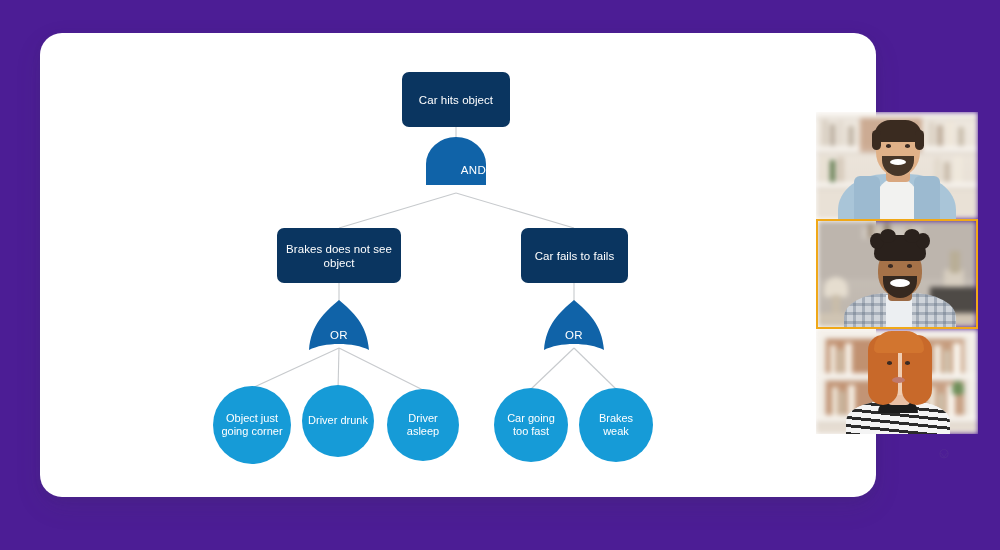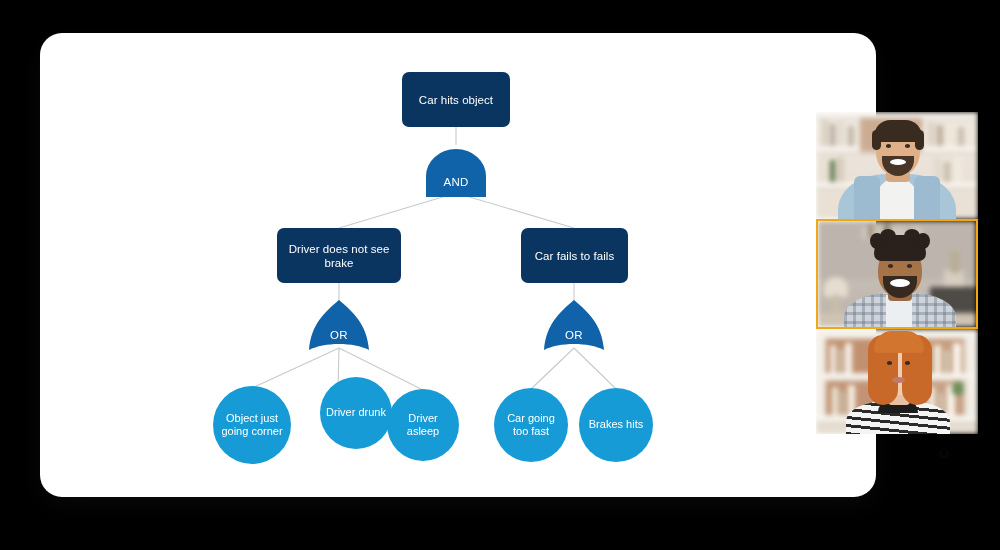--- a/index.html
+++ b/index.html
@@ -12,21 +12,21 @@
     background: #ffffff;
     font-family: "Liberation Sans", sans-serif;
     overflow: hidden;
     position: relative;
   }
 
   
   #app-root {
     position: absolute;
     inset: 0;
-    background: #000000;
+    background: #4c1d95;
   }
 
   
   #whiteboard-card {
     position: absolute;
     left: 40px;
     top: 33px;
     width: 836px;
     height: 464px;
     background: #ffffff;
@@ -207,29 +207,29 @@
           <path d="M299,315 L383,357"></path>
           <path d="M534,315 L491,356"></path>
           <path d="M534,315 L576,356"></path>
         </g>
       </svg>
 
       <div class="event-box" style="left:362px; top:39px; width:108px; height:55px;">
         <span>Car hits object</span>
       </div>
 
-      <div class="gate" style="left:386px; top:116px; width:60px; height:48px;">
+      <div class="gate" style="left:386px; top:104px; width:60px; height:48px;justify-content:flex-end;">
         <svg viewBox="0 0 60 48" preserveAspectRatio="none" xmlns="http://www.w3.org/2000/svg">
           <path d="M0,48 L0,27 A30,27 0 0 1 60,27 L60,48 Z" fill="#1063a8"></path>
         </svg>
         <span class="gate-label">AND</span>
       </div>
 
       <div class="event-box" style="left:237px; top:195px; width:124px; height:55px;">
-        <span>Driver does not see brake</span>
+        <span>Brakes does not see object</span>
       </div>
 
       <div class="event-box" style="left:481px; top:195px; width:107px; height:55px;">
         <span>Car fails to fails</span>
       </div>
 
       <div class="gate" style="left:269px; top:267px; width:60px; height:50px;">
         <svg viewBox="0 0 60 50" preserveAspectRatio="none" xmlns="http://www.w3.org/2000/svg">
           <path d="M30,0 C44,12 58,24 60,50 C45,42 15,42 0,50 C2,24 16,12 30,0 Z" fill="#1063a8"></path>
         </svg>
@@ -240,34 +240,34 @@
         <svg viewBox="0 0 60 50" preserveAspectRatio="none" xmlns="http://www.w3.org/2000/svg">
           <path d="M30,0 C44,12 58,24 60,50 C45,42 15,42 0,50 C2,24 16,12 30,0 Z" fill="#1063a8"></path>
         </svg>
         <span class="gate-label">OR</span>
       </div>
 
       <div class="basic-event" style="left:173px; top:353px; width:78px; height:78px;">
         <span>Object just going corner</span>
       </div>
 
-      <div class="basic-event" style="left:262px; top:344px; width:72px; height:72px;margin-left:18px;">
+      <div class="basic-event" style="left:262px; top:352px; width:72px; height:72px;">
         <span>Driver drunk</span>
       </div>
 
       <div class="basic-event" style="left:454px; top:355px; width:74px; height:74px;">
         <span>Car going too fast</span>
       </div>
 
       <div class="basic-event" style="left:347px; top:356px; width:72px; height:72px;">
         <span>Driver asleep</span>
       </div>
 
       <div class="basic-event" style="left:539px; top:355px; width:74px; height:74px;">
-        <span>Brakes hits</span>
+        <span>Brakes weak</span>
       </div>
 
     </div>
   </div>
 
   <div id="video-panel">
 
     <div class="video-tile" id="video-tile-1">
       <div class="tile-scene">
         <div class="bg-shelf blur-bg">

